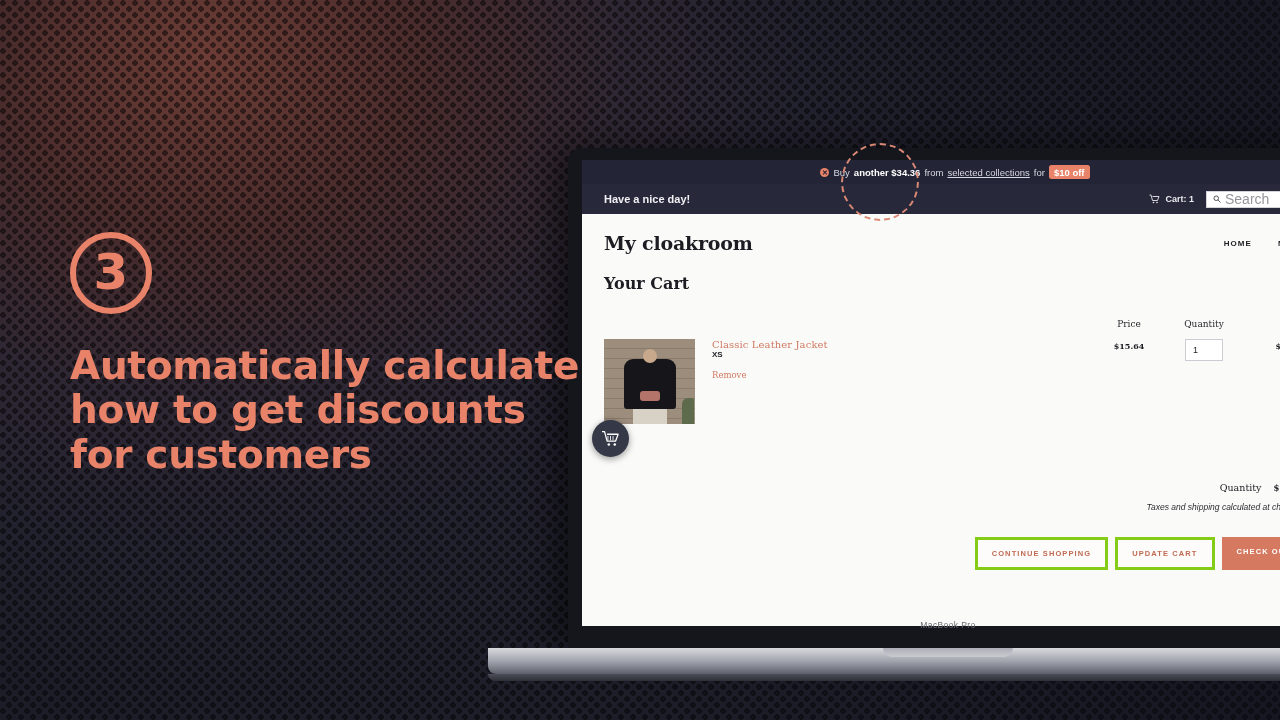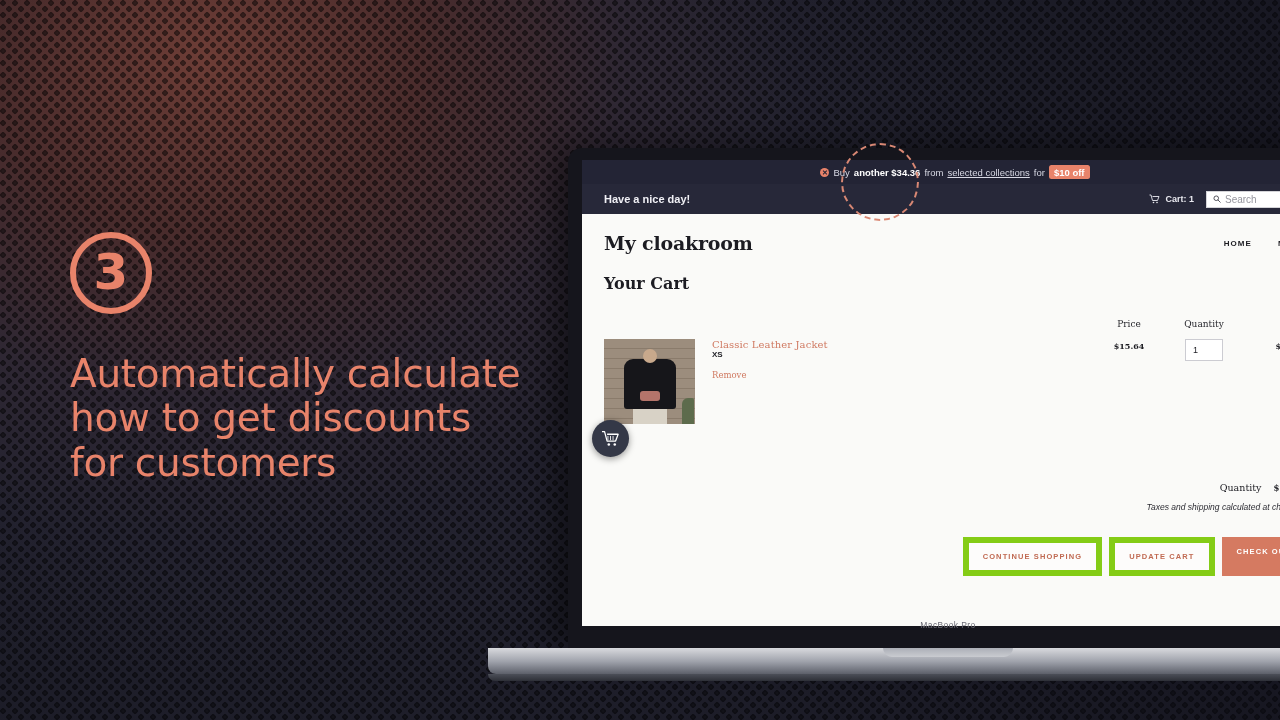--- a/index.html
+++ b/index.html
@@ -64,24 +64,24 @@
   }
   .step-badge span {
     color: #e8836a;
     font-size: 50px;
     font-weight: bold;
     line-height: 1;
     font-family: "DejaVu Sans", sans-serif;
     margin-top: -3px;
   }
   .promo-head {
-    margin-top: 38px;
+    margin-top: 30px;
     color: #e8836a;
     font-size: 39px;
-    font-weight: normal;
+    font-weight: bold;
     line-height: 1.14;
     letter-spacing: -0.3px;
     font-family: "DejaVu Sans", sans-serif;
   }
   .promo-head div { white-space: nowrap; }
 
   
   .laptop {
     position: absolute;
     left: 568px;
@@ -210,21 +210,21 @@
     width: 100px;
     height: 17px;
     background: #fff;
     border: 1px solid #d4d4d8;
     display: flex;
     align-items: center;
     gap: 4px;
     padding: 0 6px;
     box-sizing: border-box;
   }
-  .search-box .ph { color: #95959d; font-size: 10px; }
+  .search-box .ph { color: #95959d; font-size: 14px; }
 
   .page-body {
     background: #fafaf8;
     height: 412px;
     padding: 18px 22px 0 22px;
     box-sizing: border-box;
     position: relative;
   }
   .brand-row {
     display: flex;
@@ -396,21 +396,21 @@
     margin-top: 25px;
   }
   .btn {
     font-size: 7.5px;
     font-weight: bold;
     letter-spacing: 1.1px;
     padding: 9px 14px;
     box-sizing: border-box;
   }
   .btn-outline {
-    border: 6px solid #84cc16;
+    border: 3px solid #84cc16;
     background: #fdfcfb;
     color: #c06a52;
   }
   .btn-primary {
     background: #d57a61;
     color: #fff;
     border: 1px solid #d57a61;
   }
 
   .fab-cart {

